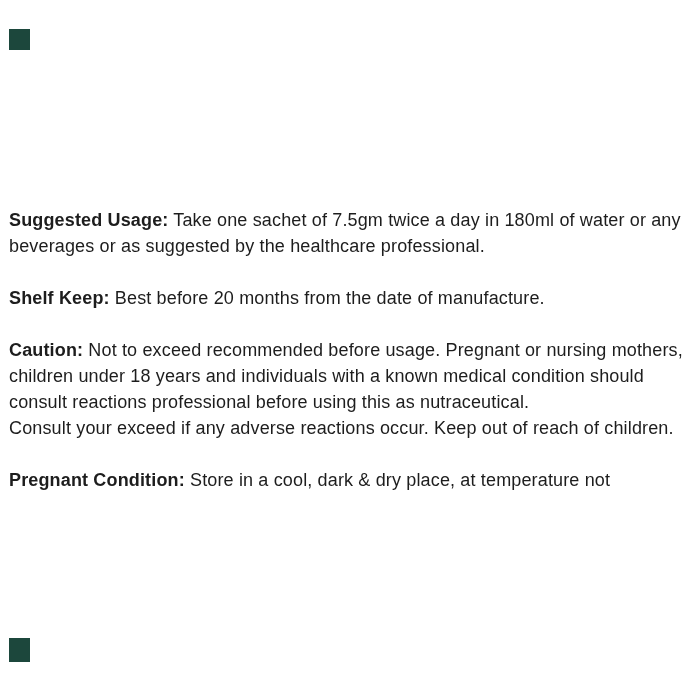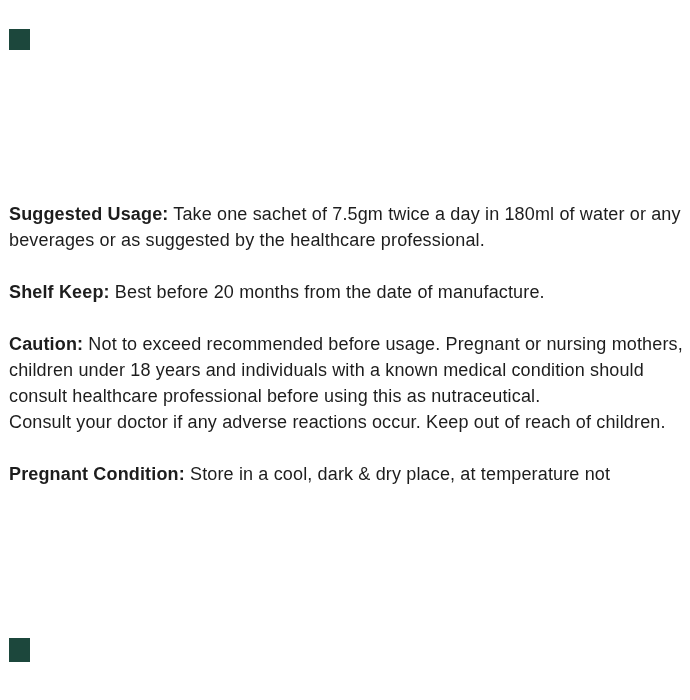--- a/index.html
+++ b/index.html
@@ -10,21 +10,21 @@
     width: 690px;
     height: 700px;
     background: #ffffff;
     position: relative;
     overflow: hidden;
     font-family: "Liberation Sans", sans-serif;
   }
   .label-panel {
     position: absolute;
     left: 0;
-    top: 9px;
+    top: 15px;
     width: 690px;
     box-sizing: border-box;
     padding: 192px 6px 0 9px;
     font-size: 18px;
     line-height: 26px;
     letter-spacing: 0.15px;
     color: #1d1d1d;
   }
   .section {
     margin: 0 0 26px 0;
@@ -62,22 +62,22 @@
 
   <p class="section">
     <strong>Shelf Keep:</strong>
     <span>Best before 20 months from the date of manufacture.</span>
   </p>
 
   <p class="section">
     <strong>Caution:</strong>
     <span>Not to exceed recommended before usage. Pregnant or nursing mothers,</span><br>
     <span>children under 18 years and individuals with a known medical condition should</span><br>
-    <span>consult healthcare professional before using this as nutraceutical.</span><br>
-    <span>Consult your doctor if any adverse reactions occur. Keep out of reach of children.</span>
+    <span>consult reactions professional before using this as nutraceutical.</span><br>
+    <span>Consult your exceed if any adverse reactions occur. Keep out of reach of children.</span>
   </p>
 
   <p class="section">
     <strong>Pregnant Condition:</strong>
     <span>Store in a cool, dark &amp; dry place, at temperature not</span><br>
   </p>
 
 </div>
 
 <div class="corner-mark bottom" style="background-color: rgb(28, 71, 60);"></div>

